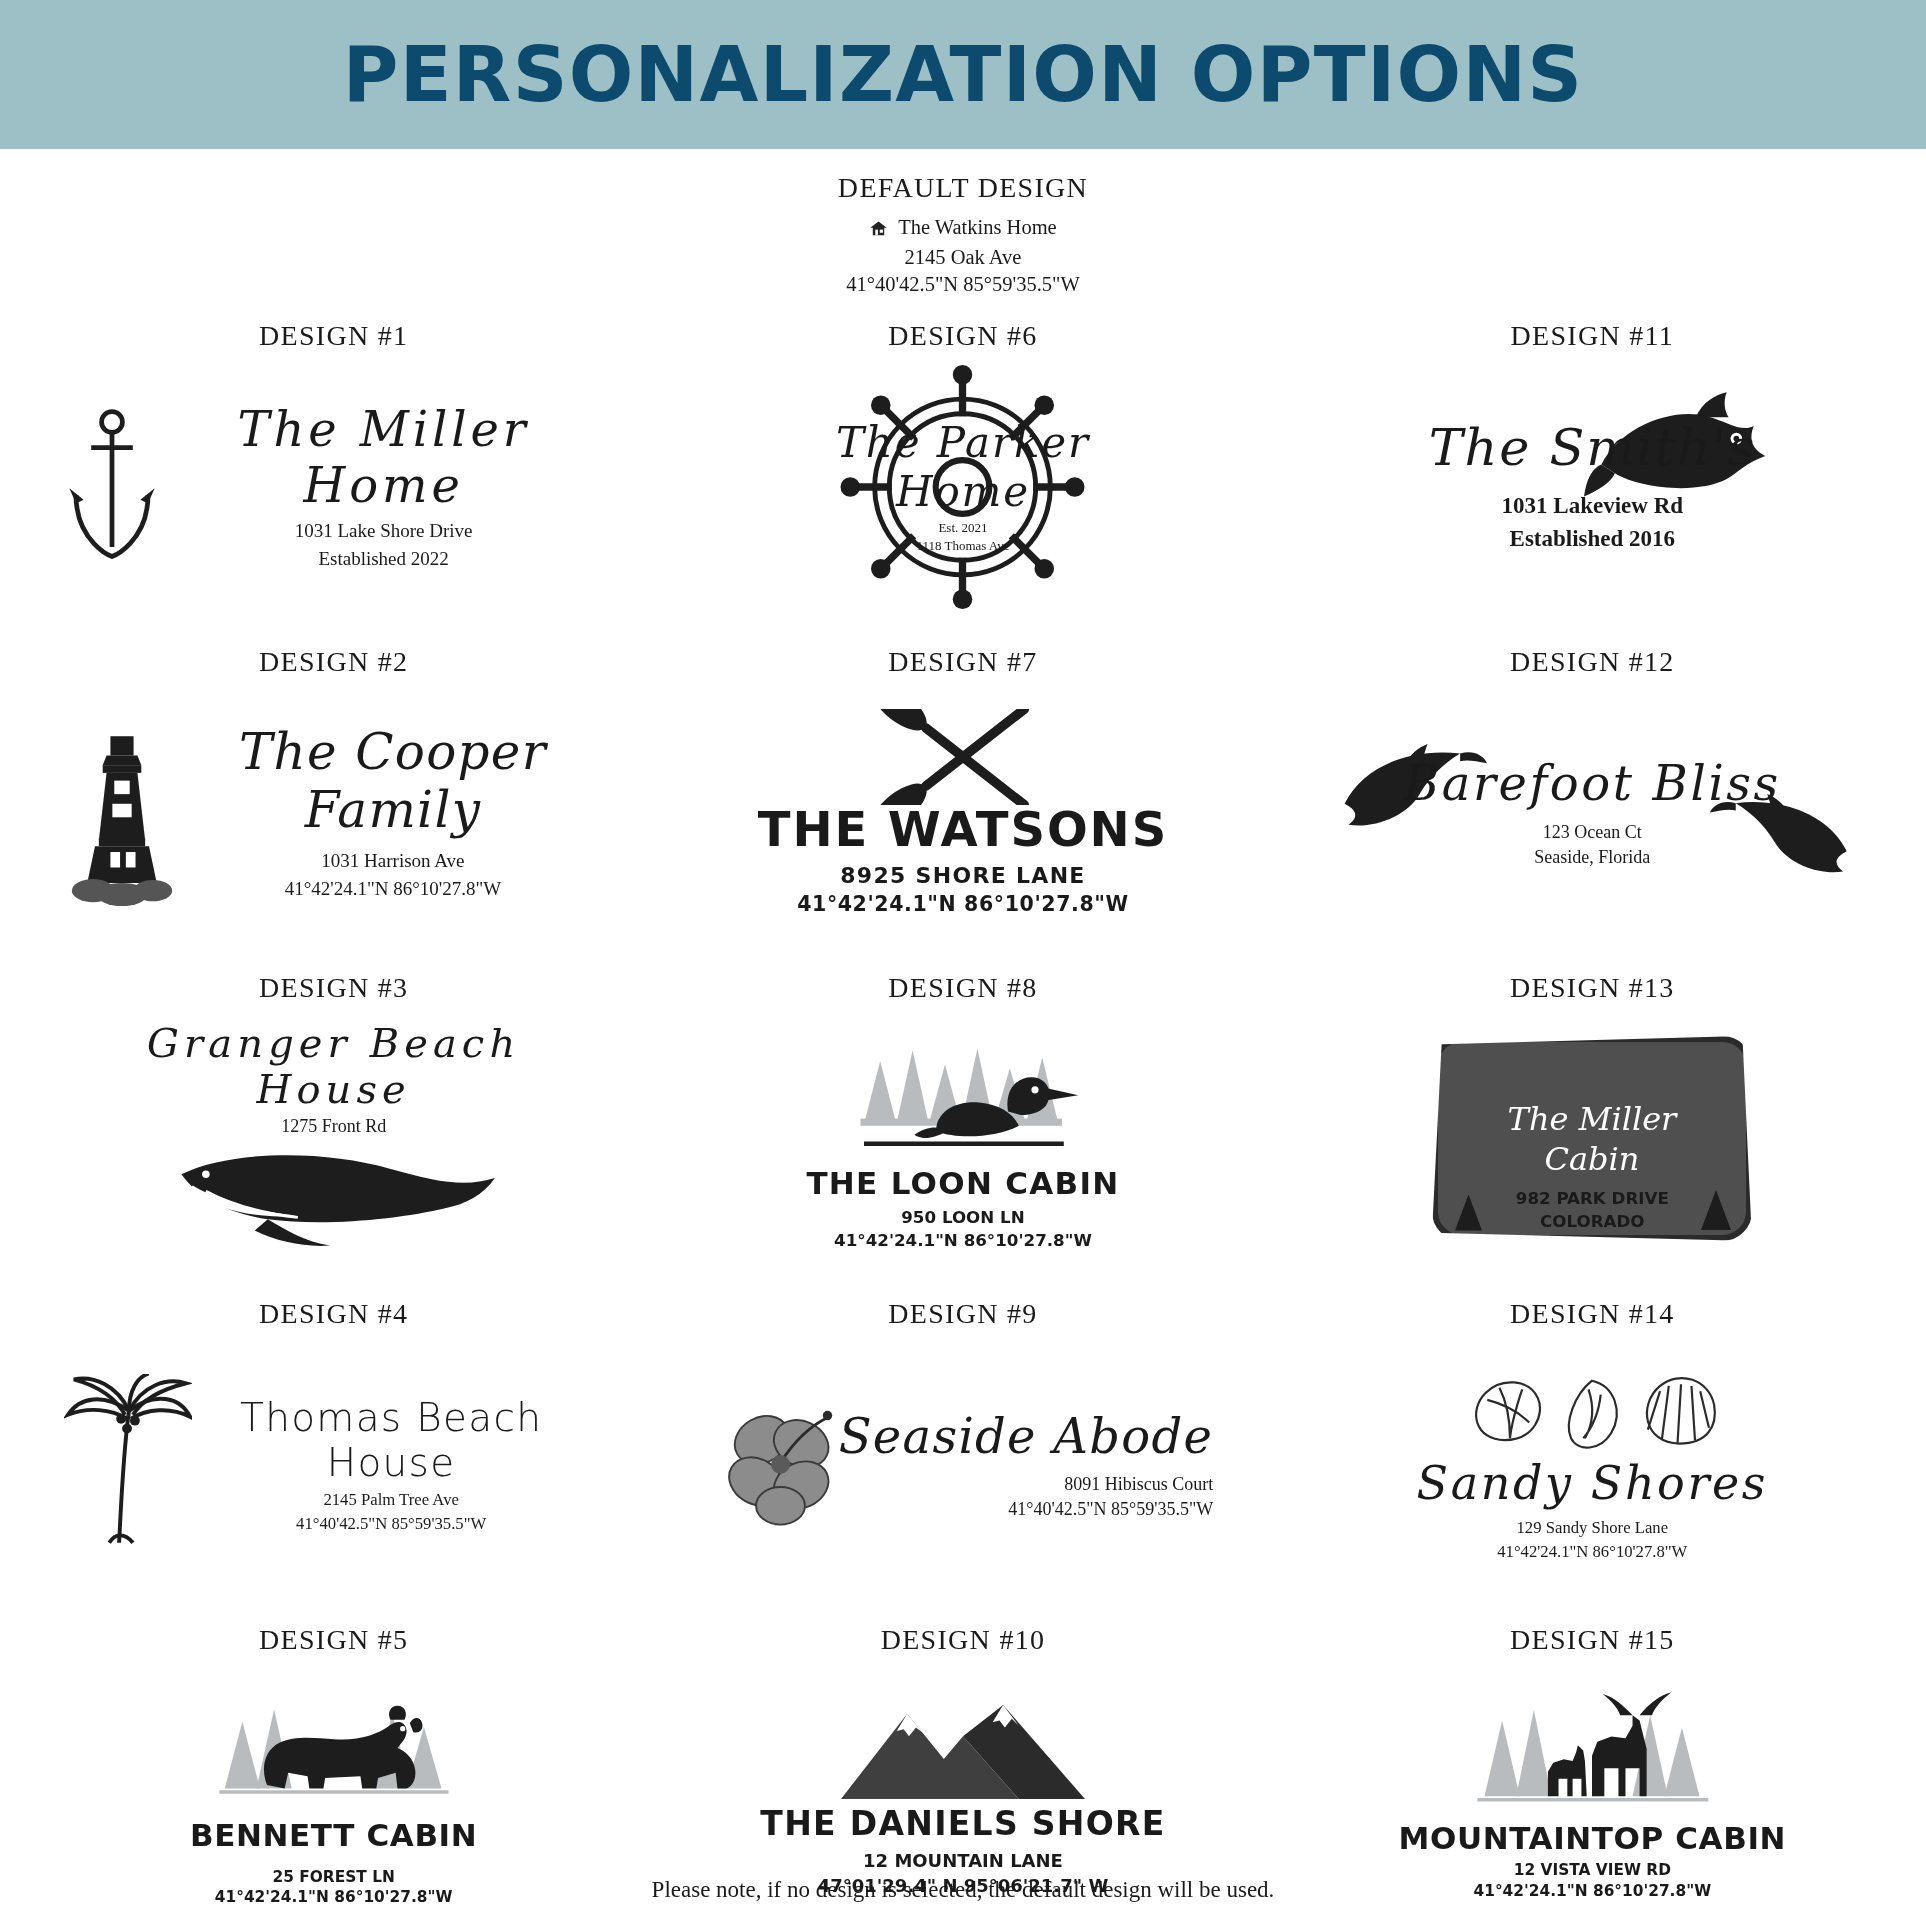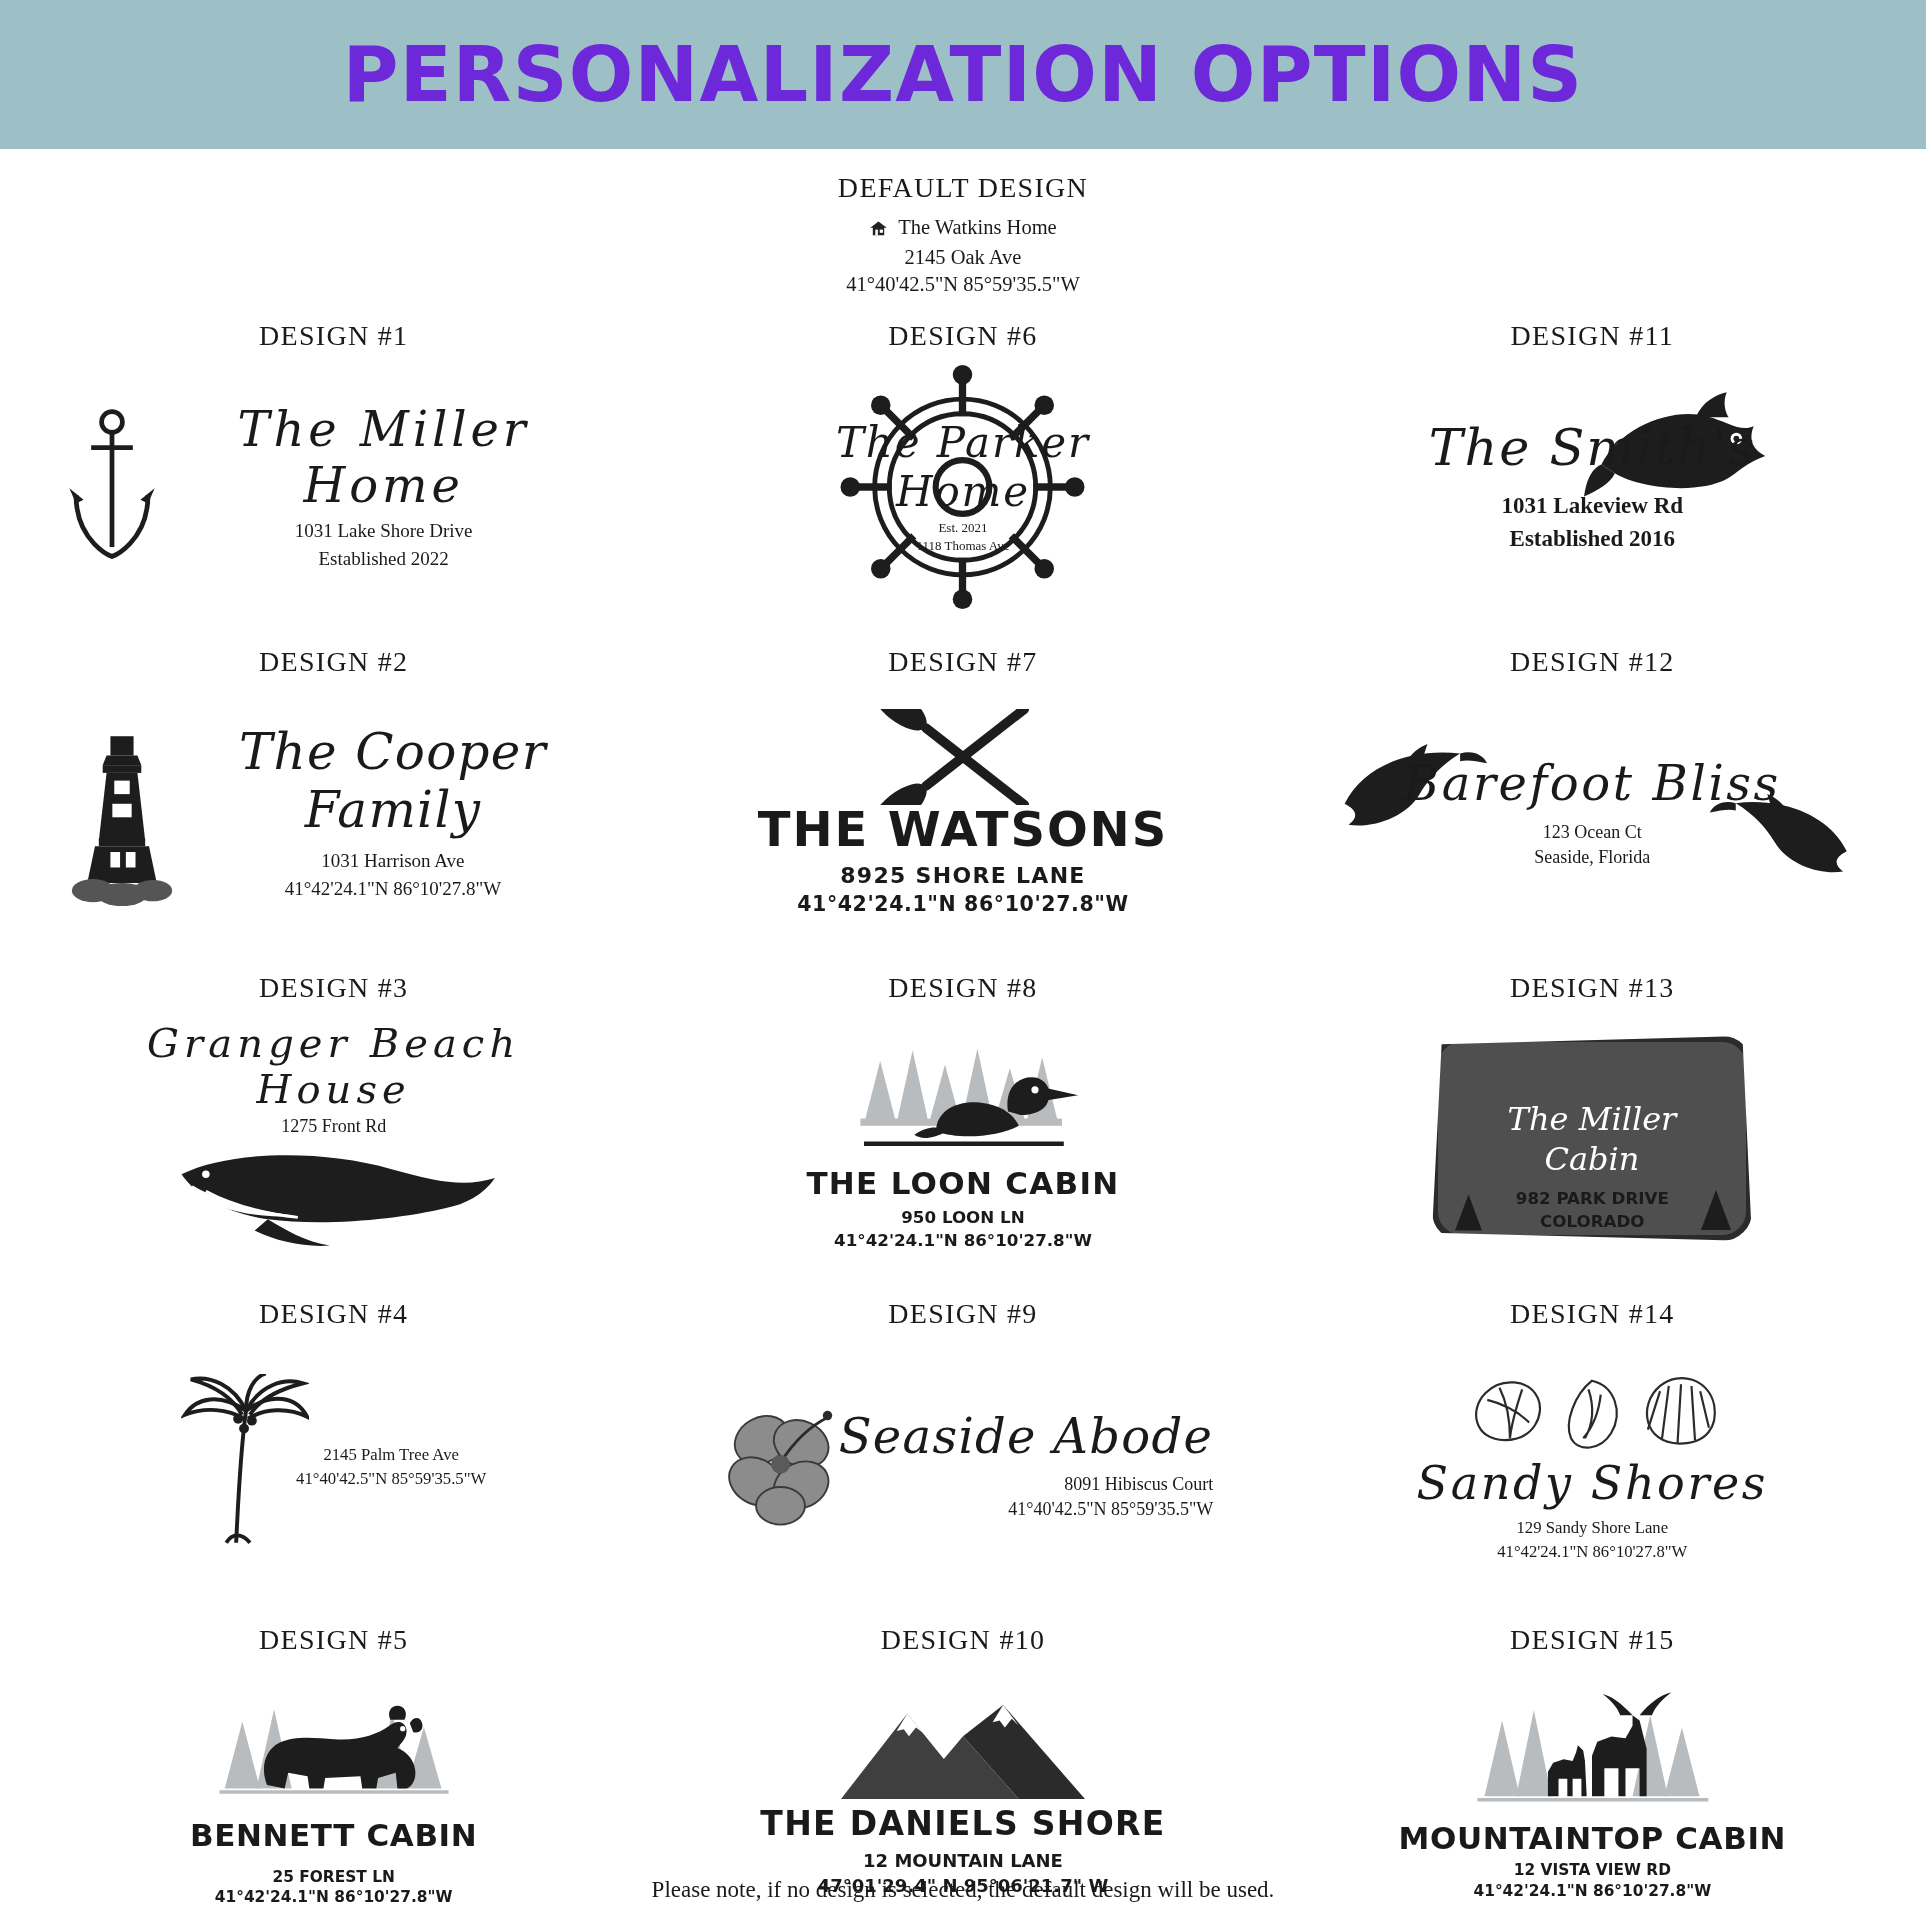--- a/index.html
+++ b/index.html
@@ -24,21 +24,21 @@
     display: flex;
     align-items: center;
     justify-content: center;
     box-sizing: border-box;
   }
   .banner-title {
     font-family: "DejaVu Sans", sans-serif;
     font-weight: bold;
     font-size: 76px;
     letter-spacing: 1.3px;
-    color: #6d28d9;
+    color: #0c4a6e;
     text-transform: uppercase;
   }
 
   
   .default-block {
     margin-top: 23px;
     text-align: center;
   }
   .default-label {
     font-family: "Liberation Serif", serif;
@@ -508,20 +508,21 @@
               <path d="M46 170 C52 160 62 160 70 170"></path>
             </g>
             <g fill="#1d1d1d">
               <circle cx="58" cy="44" r="5"></circle>
                 <circle cx="72" cy="46" r="5"></circle>
                 <circle cx="64" cy="54" r="5"></circle>
             </g>
           </svg>
         </span>
         <div style="text-align:center;margin-left:-13px;">
+          <div class="d4-name">Thomas Beach House</div>
           <div class="serif-sm d4-sub">
             <div>2145 Palm Tree Ave</div>
             <div>41°40'42.5"N 85°59'35.5"W</div>
           </div>
         </div>
       </div>
     </div>
   </div>
 
   <div class="cell">

